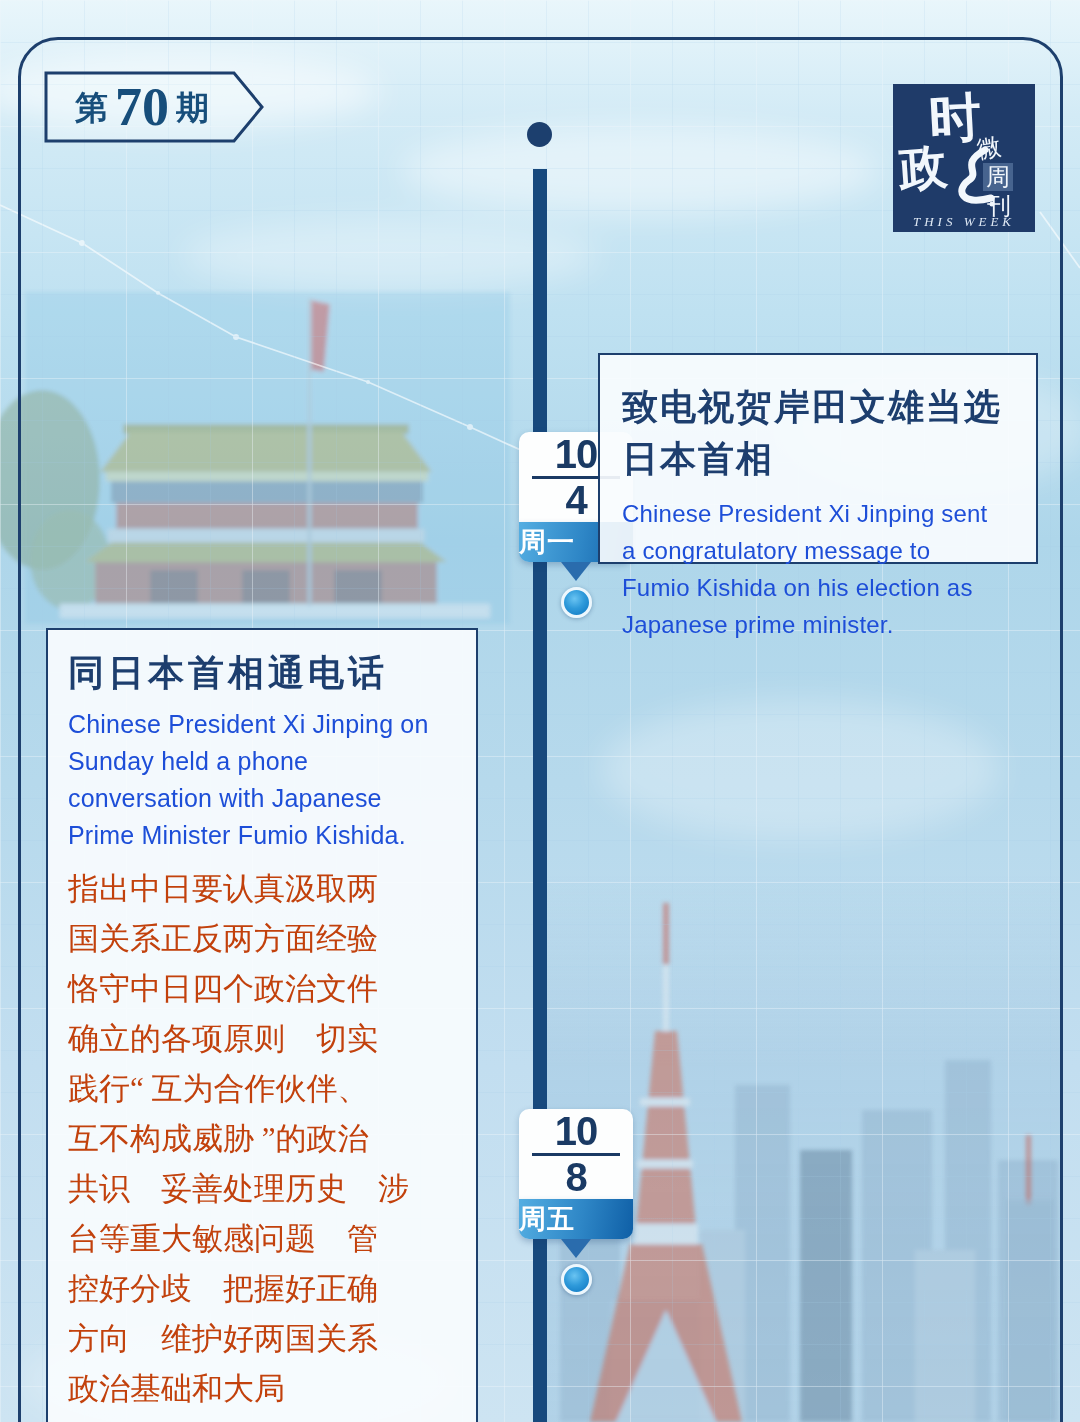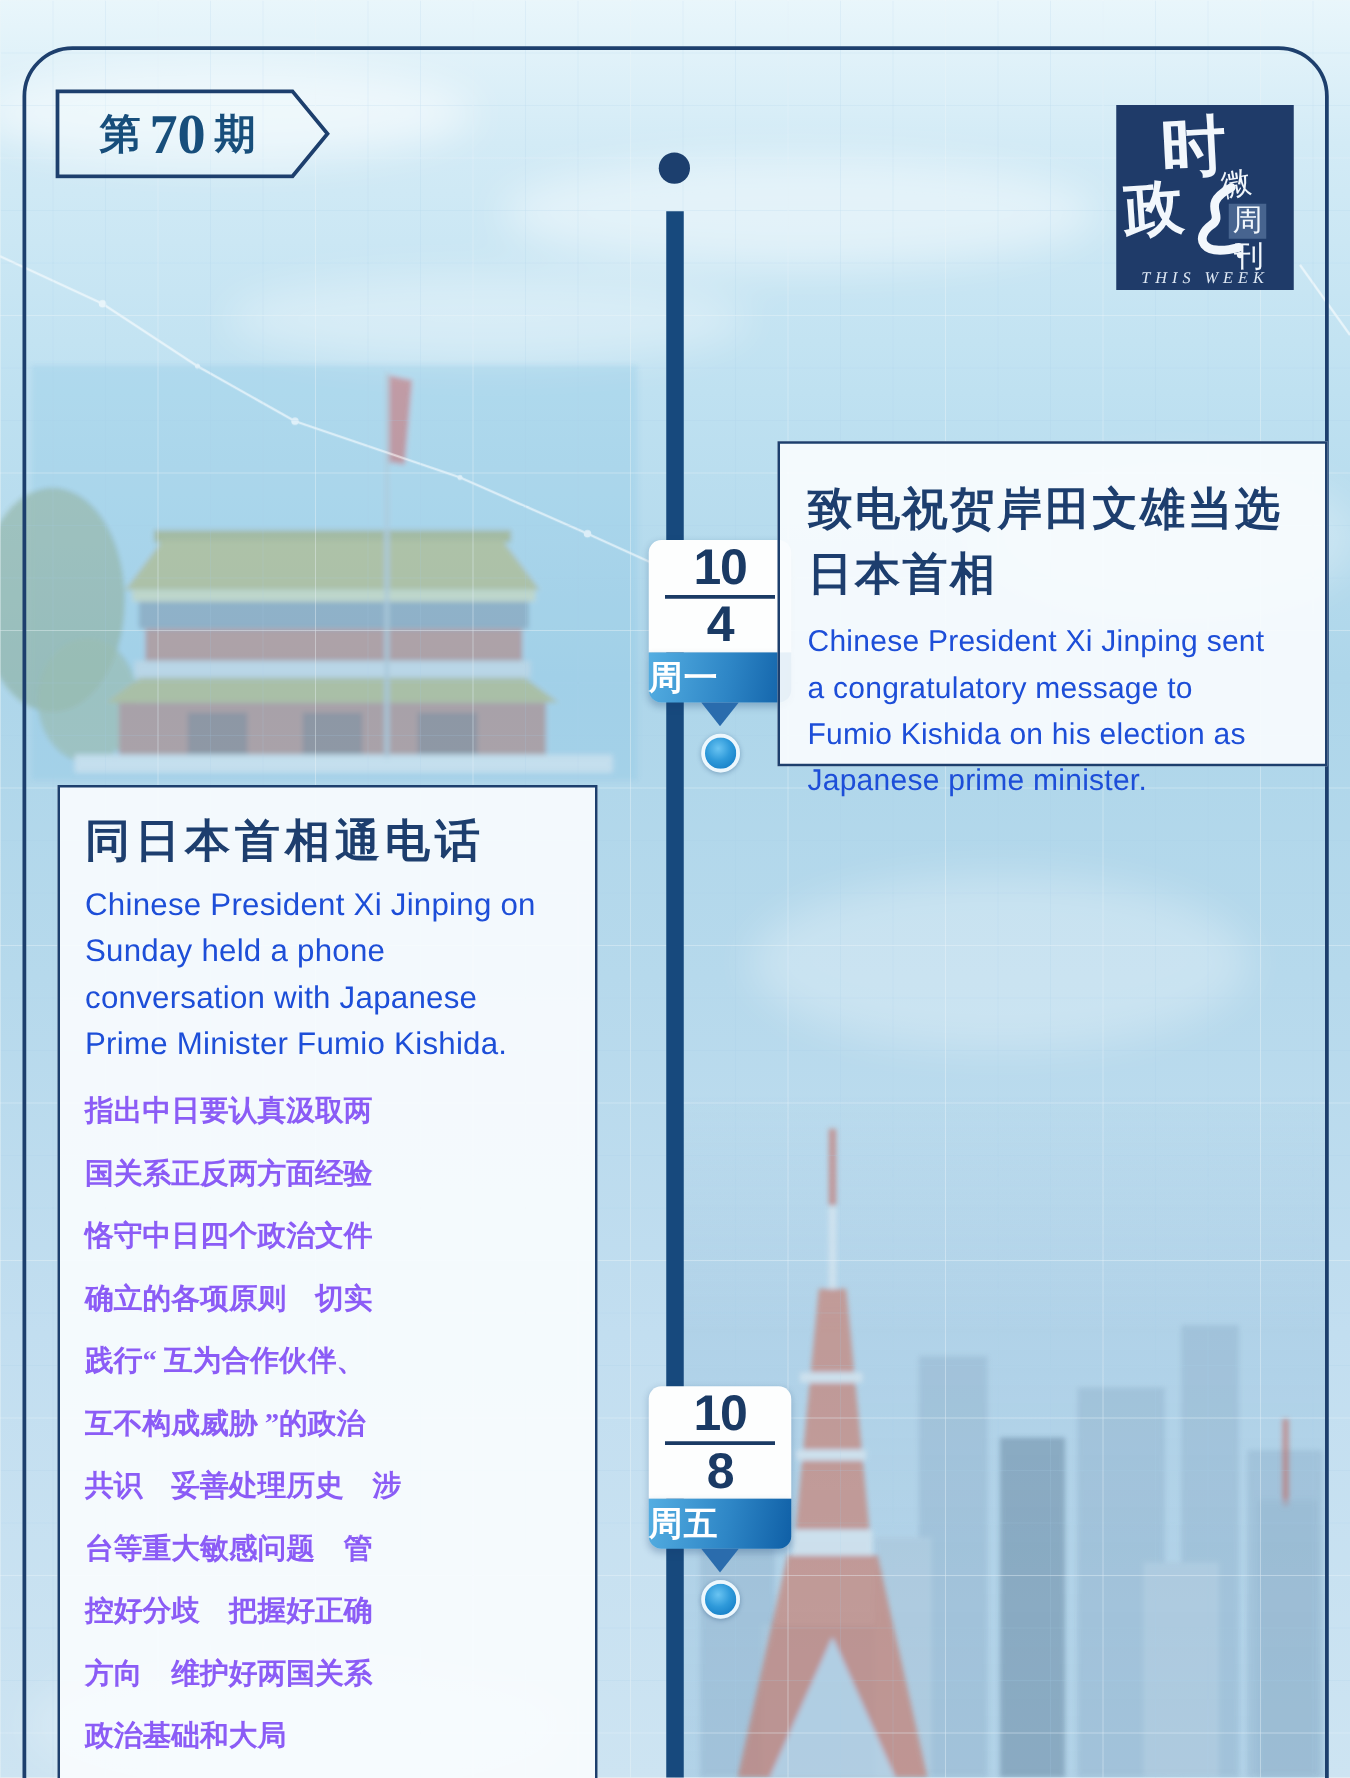--- a/index.html
+++ b/index.html
@@ -25,21 +25,21 @@
   }
   
   .issue-badge{position:absolute;left:44px;top:71px;width:222px;height:72px;}
   .badge-shape{position:absolute;left:0;top:0;}
   .badge-text{
     position:absolute;left:0;top:0;width:196px;height:72px;
     display:flex;align-items:center;justify-content:center;gap:7px;
     color:#174e7b;font-family:"Liberation Serif","DejaVu Serif",serif;font-weight:700;
   }
   .b-pre,.b-suf{font-size:33px;line-height:1;padding-top:3px;}
-  .b-num{font-size:45px;line-height:1;}
+  .b-num{font-size:54px;line-height:1;}
   
   .logo{position:absolute;left:893px;top:84px;width:142px;height:148px;background:#1f3b69;color:#f2f7fc;}
   .logo span{position:absolute;line-height:1;font-family:"Liberation Serif","DejaVu Serif",serif;}
   .lg-shi{left:36px;top:9px;font-size:52px;font-weight:700;transform:rotate(-3deg);}
   .lg-zheng{left:6px;top:60px;font-size:48px;font-weight:700;transform:rotate(-4deg);}
   .lg-swoosh{position:absolute;left:52px;top:62px;}
   .lg-wei{left:84px;top:52px;font-size:24px;transform:rotate(-10deg);}
   .lg-zhou{left:90px;top:79px;font-size:24px;background:rgba(120,150,190,.45);padding:2px 3px;}
   .lg-kan{left:94px;top:110px;font-size:24px;}
   .lg-tag{left:0;top:131px;width:100%;text-align:center;font-size:13px;font-style:italic;letter-spacing:4px;color:#dfe9f5;}
@@ -69,37 +69,37 @@
     width:25px;height:25px;margin-top:6px;border-radius:50%;
     border:3px solid #edf7fd;
     background:radial-gradient(circle at 42% 35%, #6ac4f2 0%, #2f9ada 45%, #0b74c0 100%);
     box-shadow:0 1px 4px rgba(20,60,110,.35);
   }
   
   .card{
     position:absolute;box-sizing:border-box;
     background:rgba(249,252,254,.92);border:2px solid #1d3f6d;
   }
-  .card-right{left:598px;top:353px;width:440px;height:260px;padding:26px 20px 0 22px;margin-left:24px;}
+  .card-right{left:598px;top:353px;width:440px;height:211px;padding:26px 20px 0 22px;}
   .card-left{left:46px;top:628px;width:432px;height:840px;padding:20px 18px 0 20px;}
   .card-title{
     margin:0;font-family:"Liberation Serif","DejaVu Serif",serif;font-weight:700;
     color:#1d3e6e;white-space:pre-line;
   }
   .card-right .card-title{font-size:36px;line-height:52px;letter-spacing:2px;}
   .card-left  .card-title{font-size:36px;line-height:46px;letter-spacing:4px;}
   .card-body{
     margin:10px 0 0 0;color:#1d4ed8;white-space:pre-line;
     font-size:24px;line-height:37px;letter-spacing:0.2px;
   }
   .card-left .card-body{font-size:25px;}
   .card-zh{
-    margin:10px 0 0 0;color:#8b5cf6;white-space:pre-line;
-    font-family:"Liberation Serif","DejaVu Serif",serif;font-weight:700;
-    font-size:23px;line-height:50px;letter-spacing:0px;
+    margin:10px 0 0 0;color:#c2410c;white-space:pre-line;
+    font-family:"Liberation Serif","DejaVu Serif",serif;font-weight:400;
+    font-size:31px;line-height:50px;letter-spacing:0px;
   }
 </style>
 </head>
 <body>
 
 <div class="page">
 
   <svg class="bg-art" width="1080" height="1422" viewBox="0 0 1080 1422">
     <defs>
       <filter id="soft" x="-20%" y="-20%" width="140%" height="140%">

